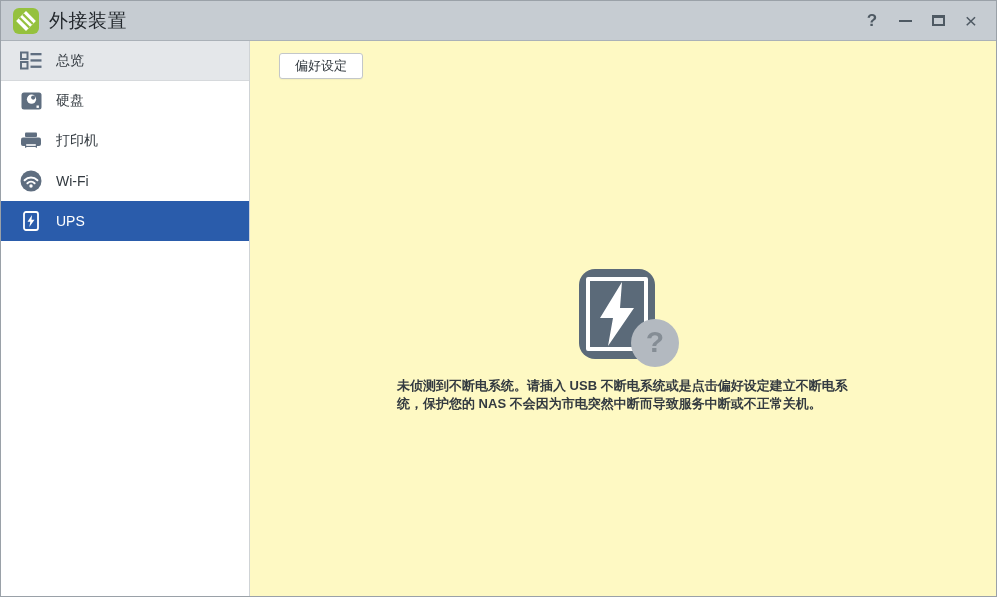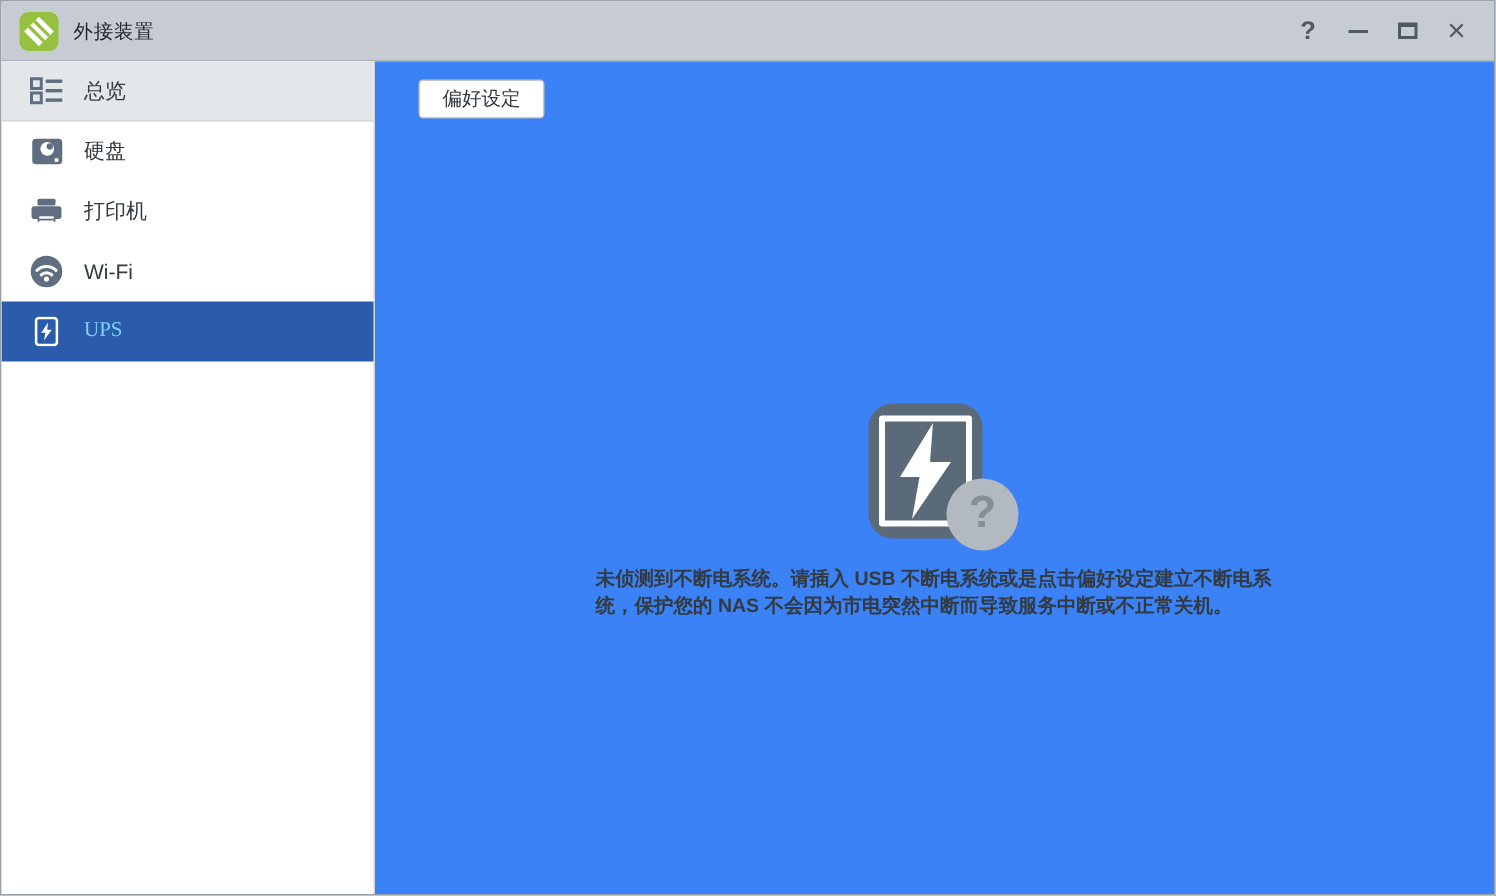--- a/index.html
+++ b/index.html
@@ -11,21 +11,21 @@
   
   .titlebar {
     height: 40px; flex: 0 0 40px; background: #c6ccd2;
     border-bottom: 1px solid #aab1b8; display: flex; align-items: center;
   }
   .app-icon {
     width: 26px; height: 26px; margin-left: 12px; border-radius: 6px;
     background: #95c13e; position: relative; flex: 0 0 26px;
   }
   .app-icon svg { position: absolute; inset: 0; }
-  .titlebar-title { margin-left: 10px; font-size: 13px; color: #23282d; letter-spacing: 0.5px; font-family: Liberation Mono, monospace; }
+  .titlebar-title { margin-left: 10px; font-size: 19px; color: #23282d; letter-spacing: 0.5px; font-family: Liberation Mono, monospace; }
   .win-controls { margin-left: auto; margin-right: 16px; display: flex; align-items: center; gap: 15px; }
   .win-btn {
     width: 18px; height: 18px; display: flex; align-items: center; justify-content: center;
     color: #4e5963; cursor: default;
   }
   .help-glyph { font-size: 17px; font-weight: 700; line-height: 1; }
   .min-glyph { width: 13px; height: 0; border-top: 2px solid #4e5963; }
   .max-glyph { width: 13px; height: 11px; border: 2px solid #4e5963; border-top-width: 3px; }
   .close-glyph { font-size: 21px; font-weight: 400; line-height: 1; }
   
@@ -33,23 +33,23 @@
   .sidebar { width: 249px; flex: 0 0 249px; background: #ffffff; border-right: 1px solid #cfd3d6; }
   .side-item {
     height: 40px; display: flex; align-items: center; padding-left: 18px;
     font-size: 14px; color: #333a40; cursor: pointer;
   }
   .side-item .icon-box {
     width: 24px; height: 24px; margin-right: 13px; display: flex;
     align-items: center; justify-content: center; color: #5f6e80; flex: 0 0 24px;
   }
   .side-item.state-hover { background: #e4e7ea; border-bottom: 1px solid #d6d9dc; }
-  .side-item.state-selected { background: #2a5cab; color: #7dd3fc; font-family: Liberation Serif, serif; }
+  .side-item.state-selected { background: #2a5cab; color: #ffffff; }
   .side-item.state-selected .icon-box { color: #ffffff; }
-  .main { flex: 1; background: #3b82f6; position: relative; overflow: hidden; }
+  .main { flex: 1; background: #fef9c3; position: relative; overflow: hidden; }
   
   .pref-btn {
     position: absolute; left: 29px; top: 12px; height: 26px; padding: 0 15px;
     background: #ffffff; border: 1px solid #c3c7ca; border-radius: 3px;
     font-size: 13px; color: #333a40; font-family: inherit; cursor: pointer;
     box-shadow: 0 1px 1px rgba(0,0,0,0.04);
   }
   
   .empty-state { position: absolute; left: 0; right: 0; top: 228px; display: flex; flex-direction: column; align-items: center; }
   .ups-art { position: relative; width: 112px; height: 95px; }

